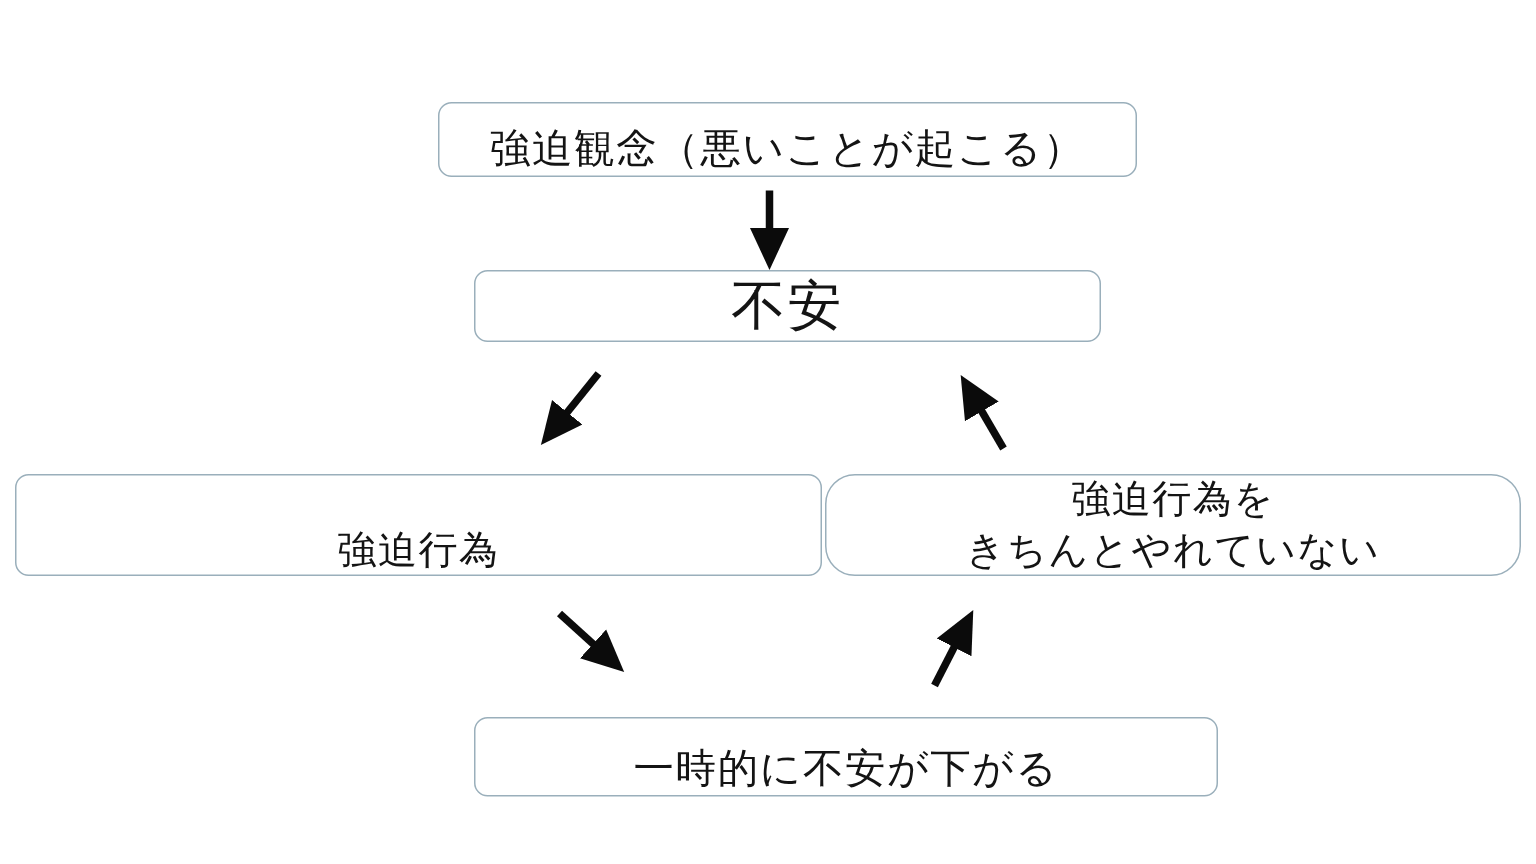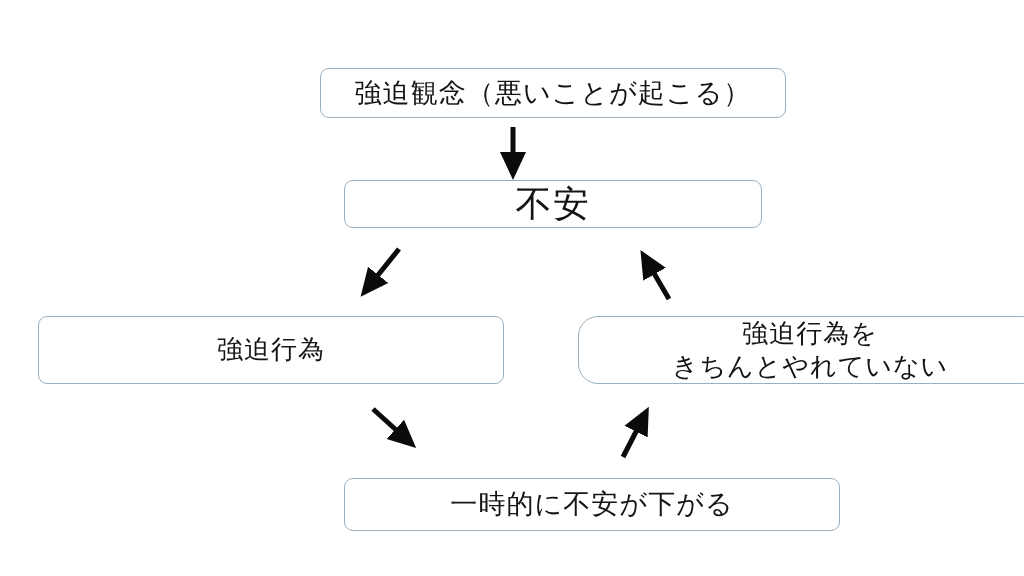--- a/index.html
+++ b/index.html
@@ -20,44 +20,43 @@
   }
   .node {
     position: absolute;
     box-sizing: border-box;
     background: #ffffff;
     border: 1.6px solid #9aafbb;
     border-radius: 9px;
     display: flex;
     flex-direction: column;
     align-items: center;
-    justify-content: center;
+    justify-content: flex-end;
     color: #141414;
     font-family: "Liberation Sans", "DejaVu Sans", sans-serif;
     font-weight: 400;
     letter-spacing: 0.04em;
     line-height: 1.28;
     text-align: center;
     white-space: nowrap;
-    margin-left: 28px;
   }
   .node .line {
     display: block;
   }
   
   #node-obsession {
     left: 292px;  top: 68px;   width: 466px; height: 50px;
     font-size: 27px;
   }
   #node-anxiety {
     left: 316px;  top: 180px;  width: 418px; height: 48px;
     font-size: 36px;
   }
   #node-compulsion {
-    left: 10px;   top: 316px;  width: 466px; height: 68px;
+    left: 10px;   top: 316px;  width: 538px; height: 68px;
     font-size: 26px;
   }
   #node-not-done-right {
     left: 550px;  top: 316px;  width: 464px; height: 68px;
     font-size: 26px;
     border-radius: 20px;
   }
   #node-relief {
     left: 316px;  top: 478px;  width: 496px; height: 53px;
     font-size: 27px;

